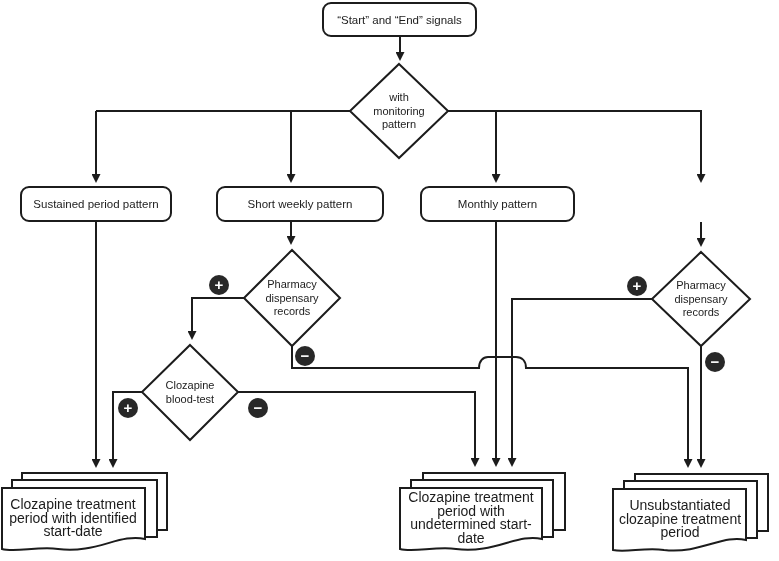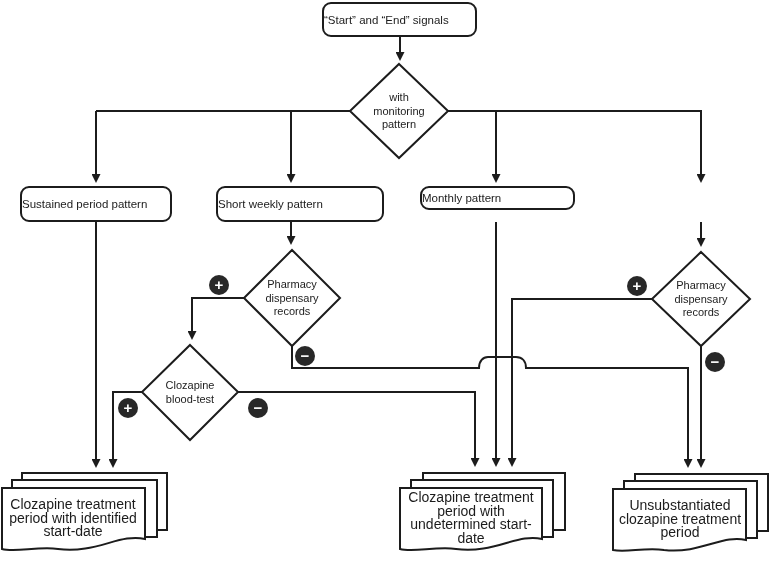--- a/index.html
+++ b/index.html
@@ -11,21 +11,21 @@
     color:#1c1c1c;
     overflow:hidden;
   }
   #wires{position:absolute;left:0;top:0;z-index:1;}
   .rbox{
     position:absolute;
     box-sizing:border-box;
     border:2px solid #1c1c1c;
     border-radius:9px;
     background:#ffffff;
-    display:flex;align-items:center;justify-content:flex-start;
+    display:flex;align-items:center;justify-content:center;
     text-align:center;
     font-size:11.5px;
     z-index:2;
   }
   .dlabel{
     position:absolute;
     text-align:center;
     font-size:11px;
     line-height:13.5px;
     white-space:pre-line;
@@ -117,21 +117,21 @@
   </div>
 
   <div class="rbox" style="left:20px;top:186px;width:152px;height:36px;">
     <span>Sustained period pattern</span>
   </div>
 
   <div class="rbox" style="left:216px;top:186px;width:168px;height:36px;">
     <span>Short weekly pattern</span>
   </div>
 
-  <div class="rbox" style="left:420px;top:186px;width:155px;height:24px;">
+  <div class="rbox" style="left:420px;top:186px;width:155px;height:36px;">
     <span>Monthly pattern</span>
   </div>
 
 
   <div class="dlabel" style="left:399px;top:111px;width:92px;">with
 monitoring
 pattern</div>
   <div class="dlabel" style="left:292px;top:298px;width:92px;">Pharmacy
 dispensary
 records</div>

